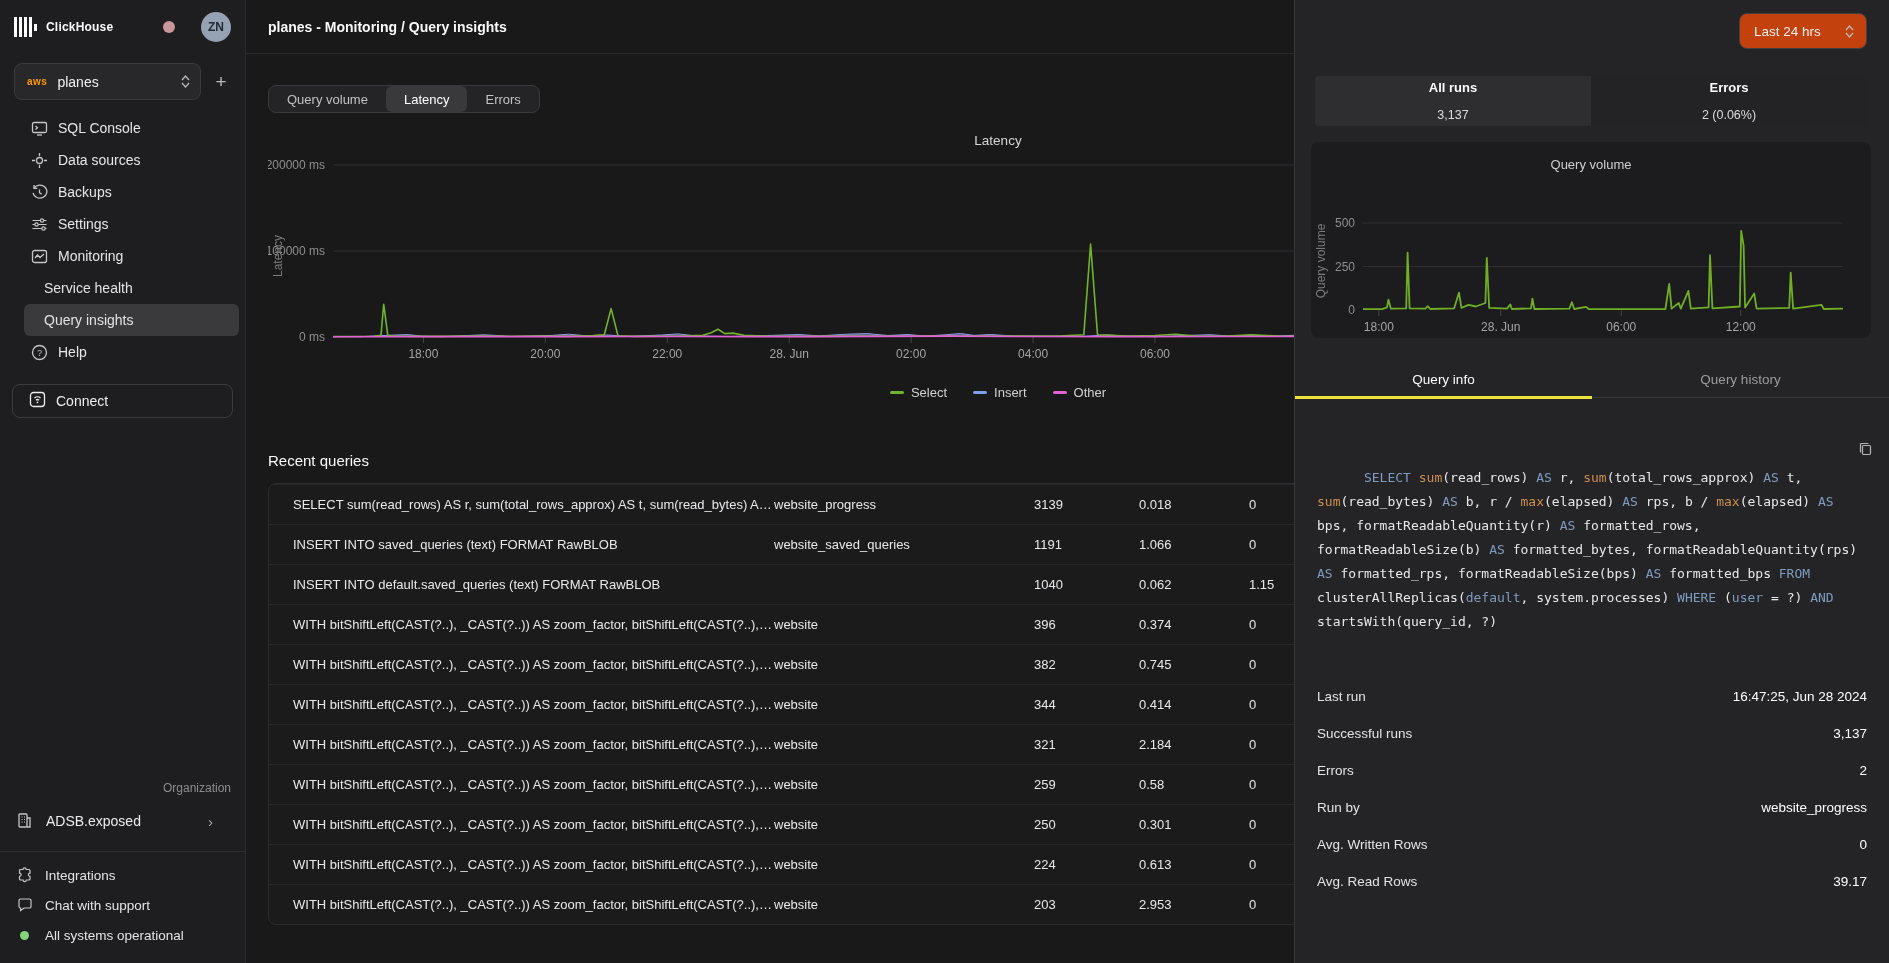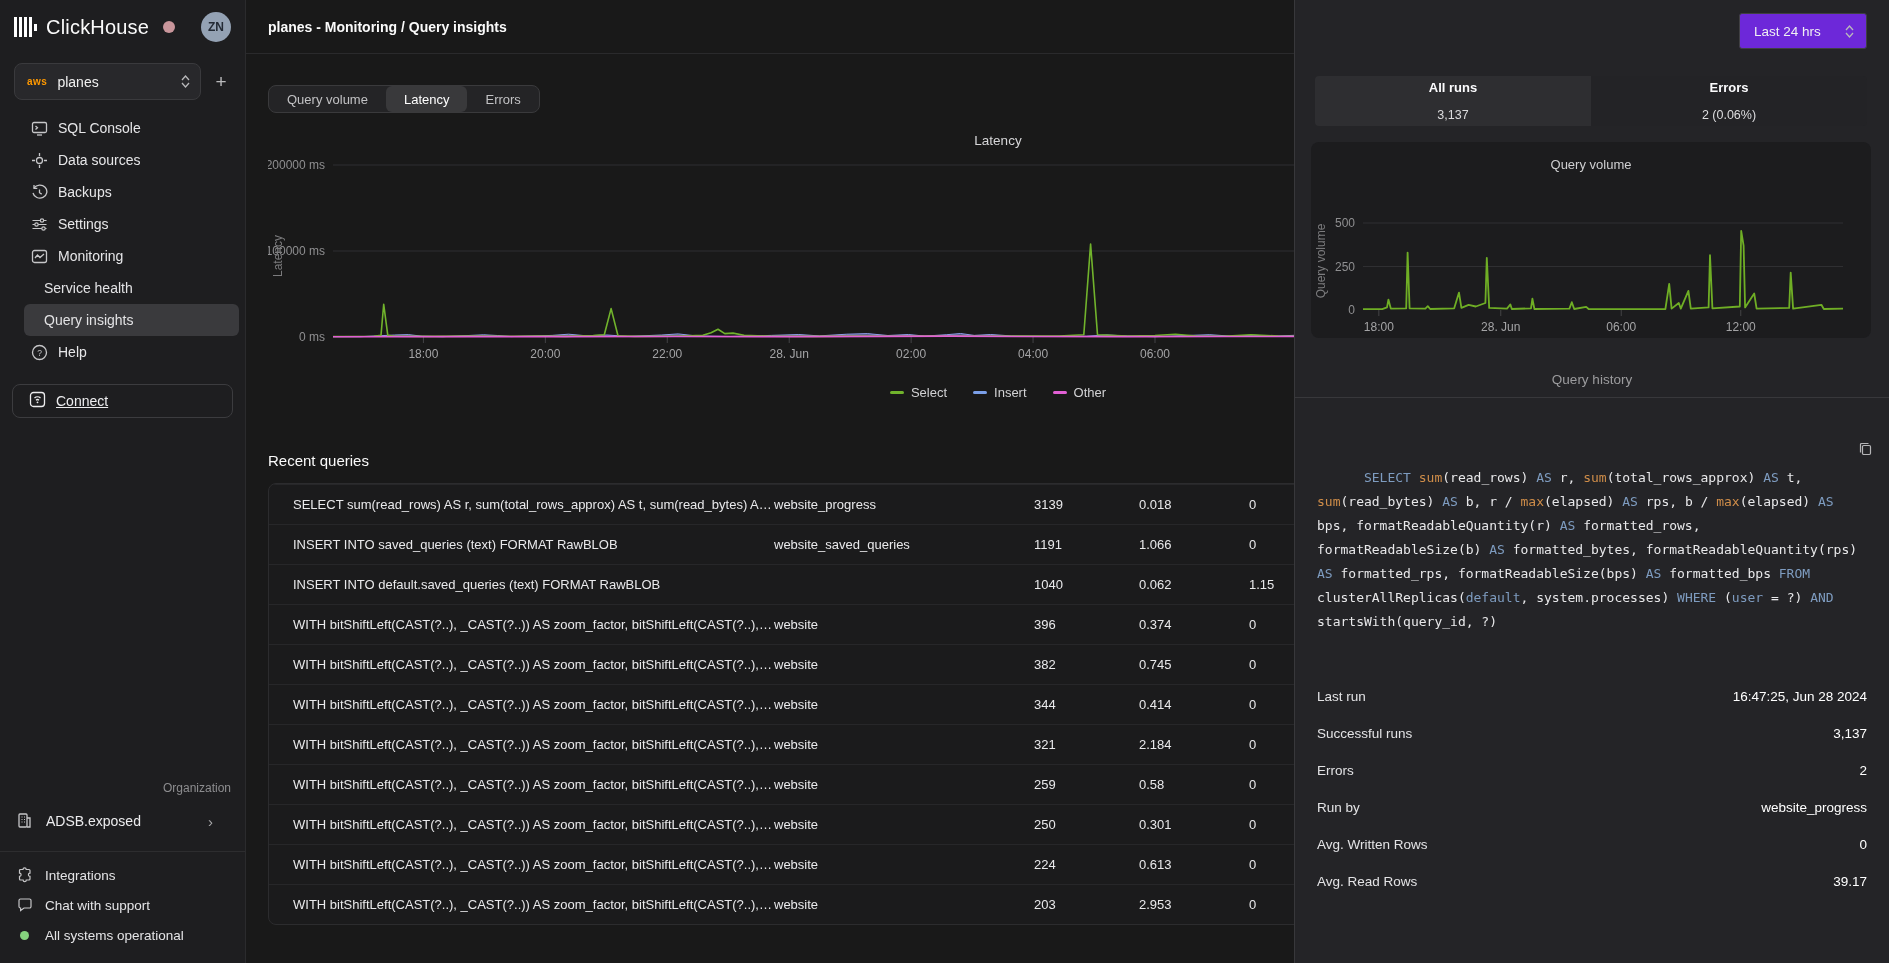--- a/index.html
+++ b/index.html
@@ -6,37 +6,37 @@
   *{box-sizing:border-box;}
   body{font-family:"Liberation Sans","DejaVu Sans",sans-serif;color:#e8e8e8;}
   .app{width:1889px;height:963px;display:flex;overflow:hidden;position:relative;background:#191919;}
 
   
   .sidebar{width:246px;flex:0 0 246px;background:#1e1e20;border-right:1px solid #2b2b2d;display:flex;flex-direction:column;padding:12px 0 13px 0;}
   .brand-row{display:flex;align-items:center;padding:0 14px;height:30px;}
   .logo{display:flex;align-items:center;gap:2px;margin-right:9px;}
   .logo i{display:block;width:3px;height:20px;background:#fff;}
   .logo i.short{height:7px;}
-  .brand-name{font-size:20px;font-weight:400;color:#fafafa;letter-spacing:.2px;}
+  .brand-name{font-size:12px;font-weight:700;color:#fafafa;letter-spacing:.2px;}
   .brand-spacer{flex:1;}
   .brand-dot{width:12px;height:12px;border-radius:50%;background:#c9969b;margin-right:26px;}
   .avatar{width:30px;height:30px;border-radius:50%;background:#94a2b4;color:#232a35;font-size:12px;font-weight:700;display:flex;align-items:center;justify-content:center;}
 
   .service-row{display:flex;align-items:center;margin:21px 14px 0 14px;gap:10px;}
   .service-select{flex:1;height:37px;background:#28282b;border:1px solid #3a3a3d;border-radius:8px;display:flex;align-items:center;padding:0 10px 0 12px;cursor:pointer;}
   .aws-badge{font-size:10px;font-weight:700;color:#ff9900;letter-spacing:.5px;margin-right:10px;}
   .service-name{font-size:14px;color:#f0f0f0;flex:1;}
   .plus-btn{width:20px;font-size:19px;color:#b9b9bb;text-align:center;cursor:pointer;line-height:1;}
 
   .nav{margin-top:12px;}
   .nav-item{height:32px;display:flex;align-items:center;padding:0 14px 0 30px;font-size:14px;color:#e6e6e8;cursor:pointer;}
   .nav-item .nicon{width:18px;height:18px;margin-right:10px;display:flex;align-items:center;justify-content:center;color:#c6c6c8;}
   .nav-sub{height:32px;display:flex;align-items:center;padding-left:44px;font-size:14px;color:#e2e2e4;cursor:pointer;}
   .nav-sub.active{background:#3a3a3d;border-radius:6px;margin:0 6px 0 24px;padding-left:20px;}
-  .connect-btn{margin:16px 12px 0 12px;height:34px;border:1px solid #3c3c3f;border-radius:8px;display:flex;align-items:center;padding-left:16px;gap:10px;font-size:14px;color:#ededef;cursor:pointer;text-decoration:underline;}
+  .connect-btn{margin:16px 12px 0 12px;height:34px;border:1px solid #3c3c3f;border-radius:8px;display:flex;align-items:center;padding-left:16px;gap:10px;font-size:14px;color:#ededef;cursor:pointer;}
   .sb-spacer{flex:1;}
   .org-label{padding:0 14px;font-size:12px;color:#8d8d8f;margin-bottom:10px;text-align:right;}
   .org-row{height:32px;display:flex;align-items:center;padding:0 14px 0 16px;font-size:14px;color:#ececee;cursor:pointer;}
   .org-row .nicon{width:18px;height:18px;margin-right:12px;color:#c6c6c8;}
   .org-row .chev{margin-left:auto;color:#a8a8aa;font-size:15px;margin-right:18px;}
   .sb-divider{border-top:1px solid #2d2d2f;margin:14px 0 8px 0;}
   .foot-item{height:30px;display:flex;align-items:center;padding:0 14px 0 16px;font-size:13.5px;color:#e4e4e6;cursor:pointer;gap:12px;}
   .foot-item .nicon{width:17px;height:17px;display:flex;align-items:center;justify-content:center;color:#c6c6c8;}
   .status-dot{width:9px;height:9px;border-radius:50%;background:#86d37e;margin:0 4px;}
 
@@ -65,21 +65,21 @@
   .c-p50{flex:0 0 110px;}
   .c-avg{flex:1;}
   .sort-caret{display:inline-block;margin-left:4px;color:#a9a9ab;font-size:10px;transform:translateY(-1px);}
 
   
   .panel{position:absolute;top:0;right:0;width:595px;height:963px;background:#242427;border-left:1px solid #38383b;z-index:10;overflow:hidden;}
   .panel-head{height:75px;border-bottom:1px solid #333336;display:flex;align-items:center;padding:0 22px;}
   .panel-title{font-size:20px;font-weight:700;color:#fbfbfd;}
   .close-btn{margin-left:auto;color:#d0d0d2;font-size:17px;cursor:pointer;line-height:1;}
   .controls-row{display:flex;justify-content:flex-end;padding:13px 22px 0 22px;}
-  .range-select{height:36px;min-width:128px;background:#6d28d9;border:1px solid #404043;border-radius:3px;display:flex;align-items:center;justify-content:space-between;padding:0 12px 0 14px;font-size:13.5px;color:#f0f0f2;cursor:pointer;gap:12px;}
+  .range-select{height:36px;min-width:128px;background:#c2410c;border:1px solid #404043;border-radius:8px;display:flex;align-items:center;justify-content:space-between;padding:0 12px 0 14px;font-size:13.5px;color:#f0f0f2;cursor:pointer;gap:12px;}
   .updown{display:flex;flex-direction:column;gap:1px;color:#b9b9bb;}
 
   .summary-tabs{display:flex;margin:27px 22px 0 20px;height:50px;border-radius:4px;overflow:hidden;}
   .summary-tab{flex:1;display:flex;flex-direction:column;align-items:center;justify-content:center;gap:13px;background:#232326;cursor:pointer;}
   .summary-tab.active{background:#2e2e31;}
   .summary-tab .st-label{font-size:13px;font-weight:700;color:#fbfbfd;}
   .summary-tab .st-value{font-size:12.5px;color:#dcdcde;}
 
   .mini-card{margin:16px 18px 0 16px;height:196px;background:#1c1c1e;border-radius:8px;padding-top:15px;position:relative;}
   .mini-title{text-align:center;font-size:13px;color:#cfcfd1;}
@@ -437,20 +437,21 @@
               <line x1="310.24" y1="138" x2="310.24" y2="144" stroke="#434346" stroke-width="1"></line>
               <text x="310.24" y="159" text-anchor="middle" font-size="12" fill="#a4a4a6">06:00</text>
               <line x1="429.76" y1="138" x2="429.76" y2="144" stroke="#434346" stroke-width="1"></line>
               <text x="429.76" y="159" text-anchor="middle" font-size="12" fill="#a4a4a6">12:00</text>
               <text transform="rotate(-90)" x="-89" y="14" text-anchor="middle" font-size="12" fill="#7c7c7e">Query volume</text>
               <polyline points="52.0,137.1 71.2,137.1 76.0,135.4 77.4,127.6 79.8,136.6 95.2,136.3 96.6,80.6 98.6,136.3 114.4,136.6 116.8,134.2 119.2,137.0 143.2,136.3 148.0,120.6 150.4,135.9 157.6,132.8 164.8,134.5 174.4,131.0 175.8,85.8 178.2,135.9 196.0,136.6 199.4,132.4 200.8,137.0 220.0,136.3 221.4,126.7 223.4,137.0 258.4,136.6 260.8,130.2 263.2,137.0 275.2,134.9 277.6,137.0 316.0,137.1 354.4,137.0 358.2,111.9 360.6,136.6 367.8,131.0 369.8,136.6 377.4,118.9 379.8,136.6 397.6,135.4 399.0,83.2 401.4,136.3 428.8,134.5 430.2,58.8 432.6,73.6 434.1,135.4 443.2,121.5 445.6,136.6 478.2,135.9 479.7,100.6 482.1,136.6 510.4,132.8 512.8,137.0 532.0,136.6" fill="none" stroke="#6fae25" stroke-width="1.8" stroke-linejoin="round"></polyline>
             </svg></div>
       </div>
 
       <div class="panel-tabs">
+        <div class="panel-tab active">Query info</div>
         <div class="panel-tab">Query history</div>
       </div>
 
       <div class="code-block" id="sqlcode">
         <span class="copy-btn">
           <svg width="15" height="15" viewBox="0 0 15 15">
               <rect x="4.5" y="4.5" width="8" height="9" rx="1.2" fill="none" stroke="currentColor" stroke-width="1.2"></rect>
               <path d="M10.5 2.5h-7A1 1 0 0 0 2.5 3.5v8" fill="none" stroke="currentColor" stroke-width="1.2"></path>
             </svg>
         </span>

